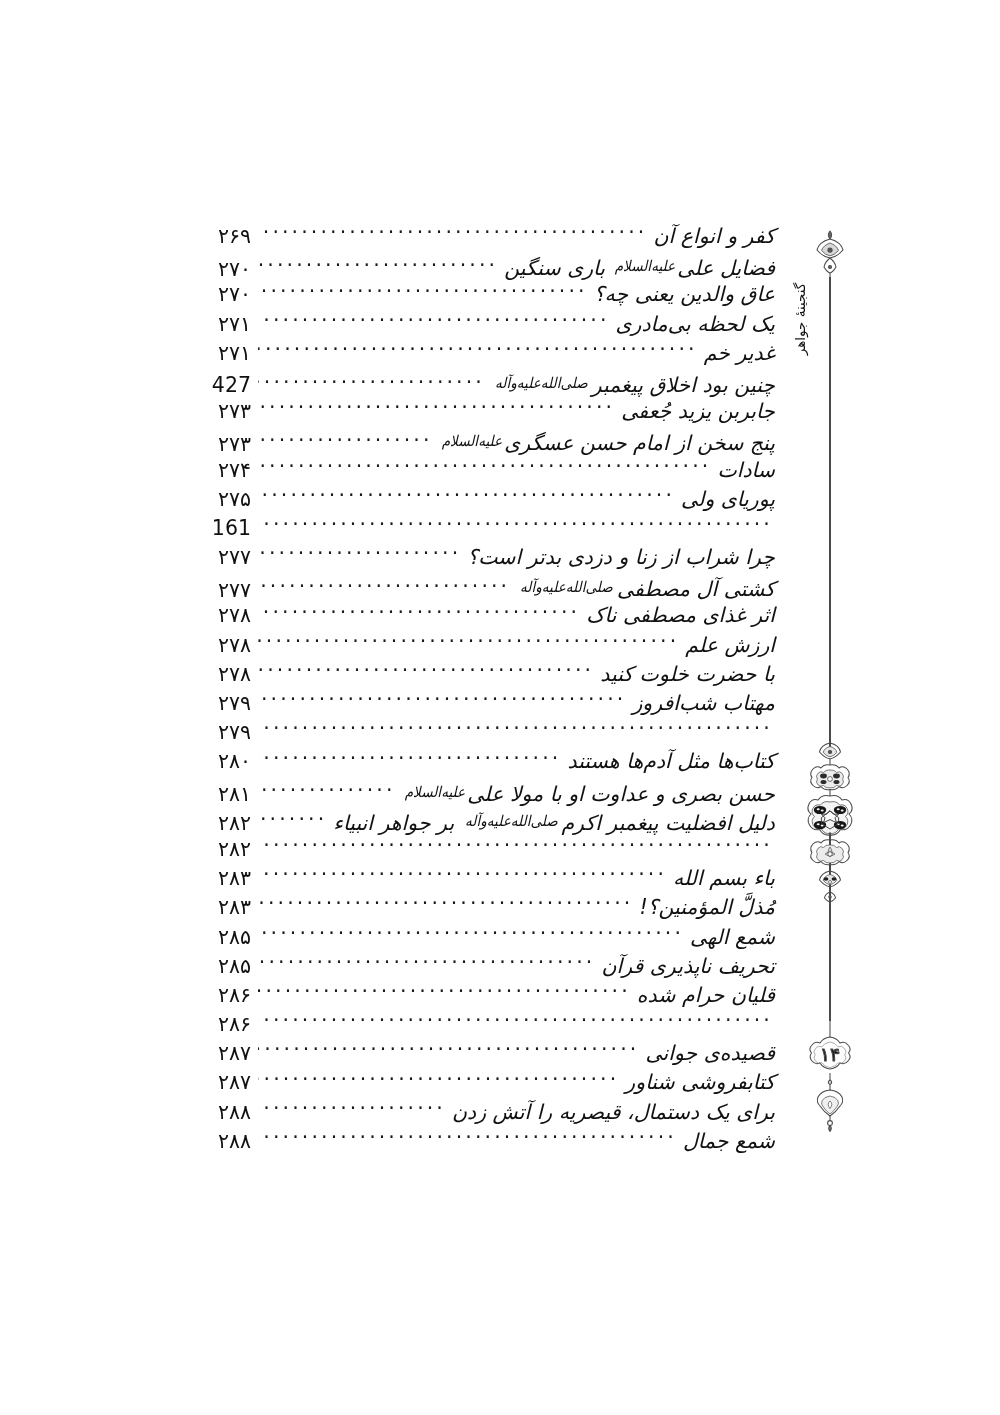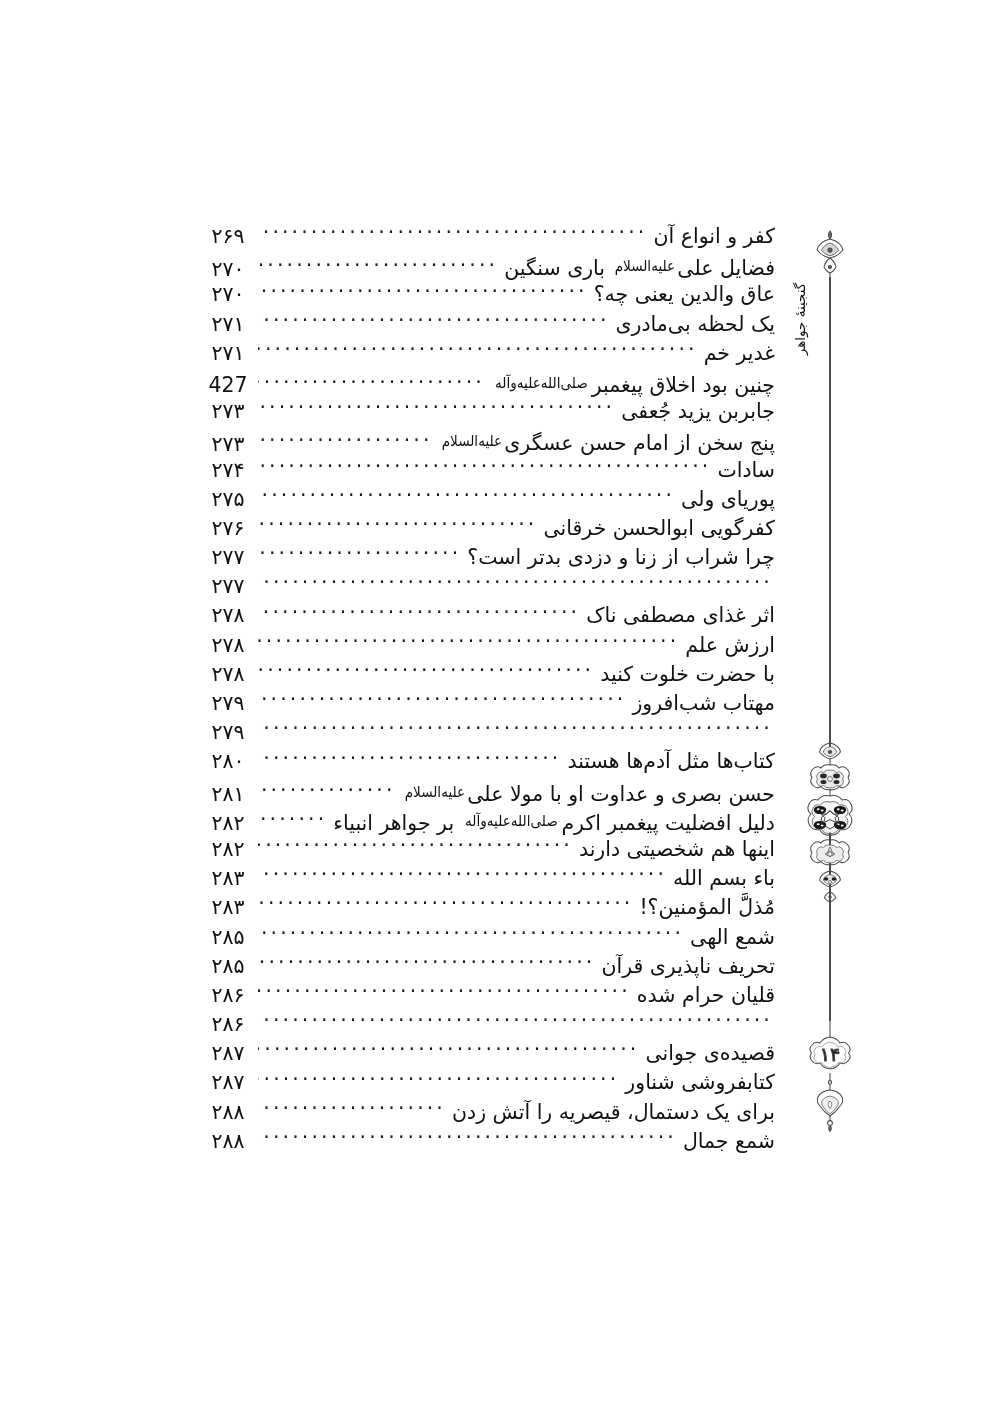--- a/index.html
+++ b/index.html
@@ -41,20 +41,21 @@
     font-size: 20.5px;
     line-height: 29.2px;
     white-space: nowrap;
   }
 
   .toc-title {
     flex: 0 0 auto;
     order: 1;
     padding-left: 4px;
     letter-spacing: 0.1px;
+    font-style: italic;
   }
 
   .toc-leader {
     flex: 1 1 auto;
     order: 2;
     overflow: hidden;
     position: relative;
     height: 1em;
     margin: 0 2px;
   }
@@ -66,21 +67,21 @@
     letter-spacing: 3.1px;
     font-size: 20.5px;
     color: #1a1a1a;
     white-space: nowrap;
   }
 
   .toc-page {
     flex: 0 0 auto;
     order: 3;
     min-width: 46px;
-    text-align: center;
+    text-align: right;
     direction: rtl;
     font-size: 20.5px;
     padding-right: 5px;
   }
 
   
   .hon {
     font-size: 0.72em;
     vertical-align: 0.30em;
     letter-spacing: -0.5px;
@@ -194,30 +195,30 @@
         <span class="toc-title">سادات</span>
         <span class="toc-leader"></span>
         <span class="toc-page">۲۷۴</span>
       </div>
       <div class="toc-row">
         <span class="toc-title">پوریای ولی</span>
         <span class="toc-leader"></span>
         <span class="toc-page">۲۷۵</span>
       </div>
       <div class="toc-row">
-        <span class="toc-title">کفرگویی ابوالحسن خرقانی</span>
-        <span class="toc-leader"></span>
-        <span class="toc-page">۲۷۶</span>
+        <span class="toc-leader"></span>
+        <span class="toc-page">161</span>
       </div>
       <div class="toc-row">
         <span class="toc-title">چرا شراب از زنا و دزدی بدتر است؟</span>
         <span class="toc-leader"></span>
         <span class="toc-page">۲۷۷</span>
       </div>
       <div class="toc-row">
+        <span class="toc-title">کشتی آل مصطفی<span class="hon">صلی‌الله‌علیه‌وآله</span></span>
         <span class="toc-leader"></span>
         <span class="toc-page">۲۷۷</span>
       </div>
       <div class="toc-row">
         <span class="toc-title">اثر غذای مصطفی ناک</span>
         <span class="toc-leader"></span>
         <span class="toc-page">۲۷۸</span>
       </div>
       <div class="toc-row">
         <span class="toc-title">ارزش علم</span>
@@ -247,21 +248,20 @@
         <span class="toc-title">حسن بصری و عداوت او با مولا علی<span class="hon">علیه‌السلام</span></span>
         <span class="toc-leader"></span>
         <span class="toc-page">۲۸۱</span>
       </div>
       <div class="toc-row">
         <span class="toc-title">دلیل افضلیت پیغمبر اکرم<span class="hon">صلی‌الله‌علیه‌وآله</span><span> بر جواهر انبیاء</span></span>
         <span class="toc-leader"></span>
         <span class="toc-page">۲۸۲</span>
       </div>
       <div class="toc-row">
-        <span class="toc-title">اینها هم شخصیتی دارند</span>
         <span class="toc-leader"></span>
         <span class="toc-page">۲۸۲</span>
       </div>
       <div class="toc-row">
         <span class="toc-title">باء بسم الله</span>
         <span class="toc-leader"></span>
         <span class="toc-page">۲۸۳</span>
       </div>
       <div class="toc-row">
         <span class="toc-title">مُذلَّ المؤمنین؟!</span>

